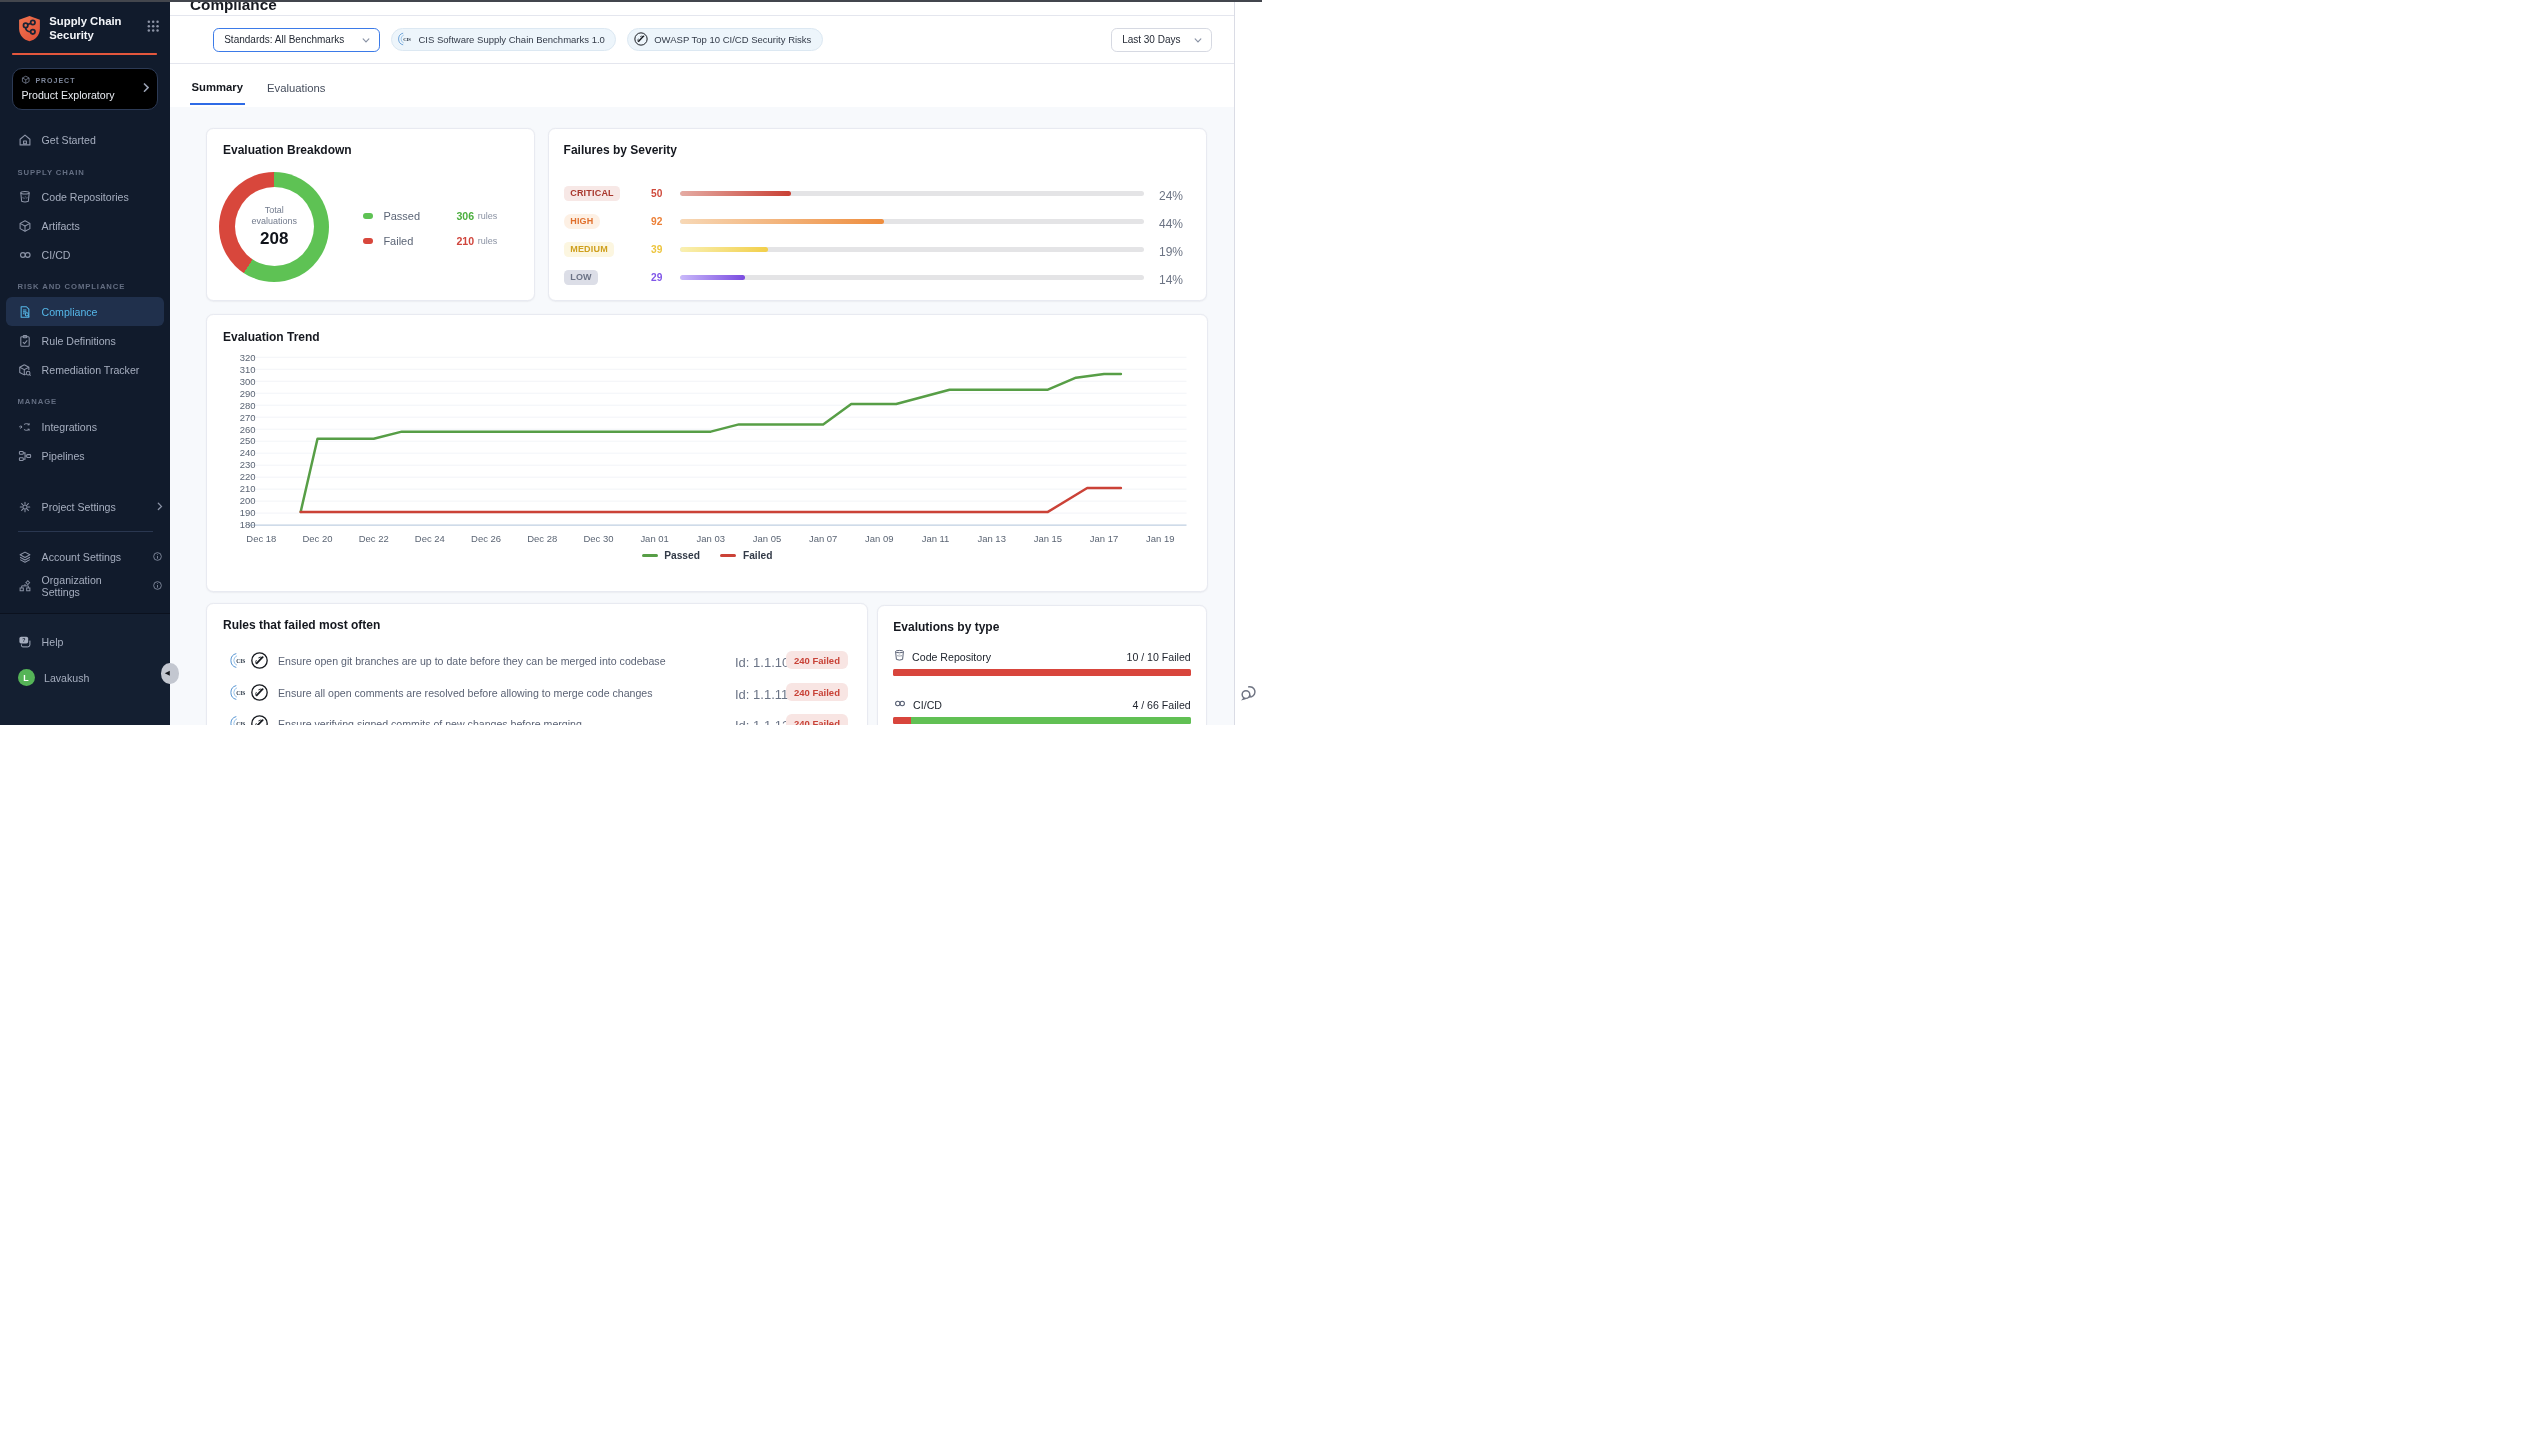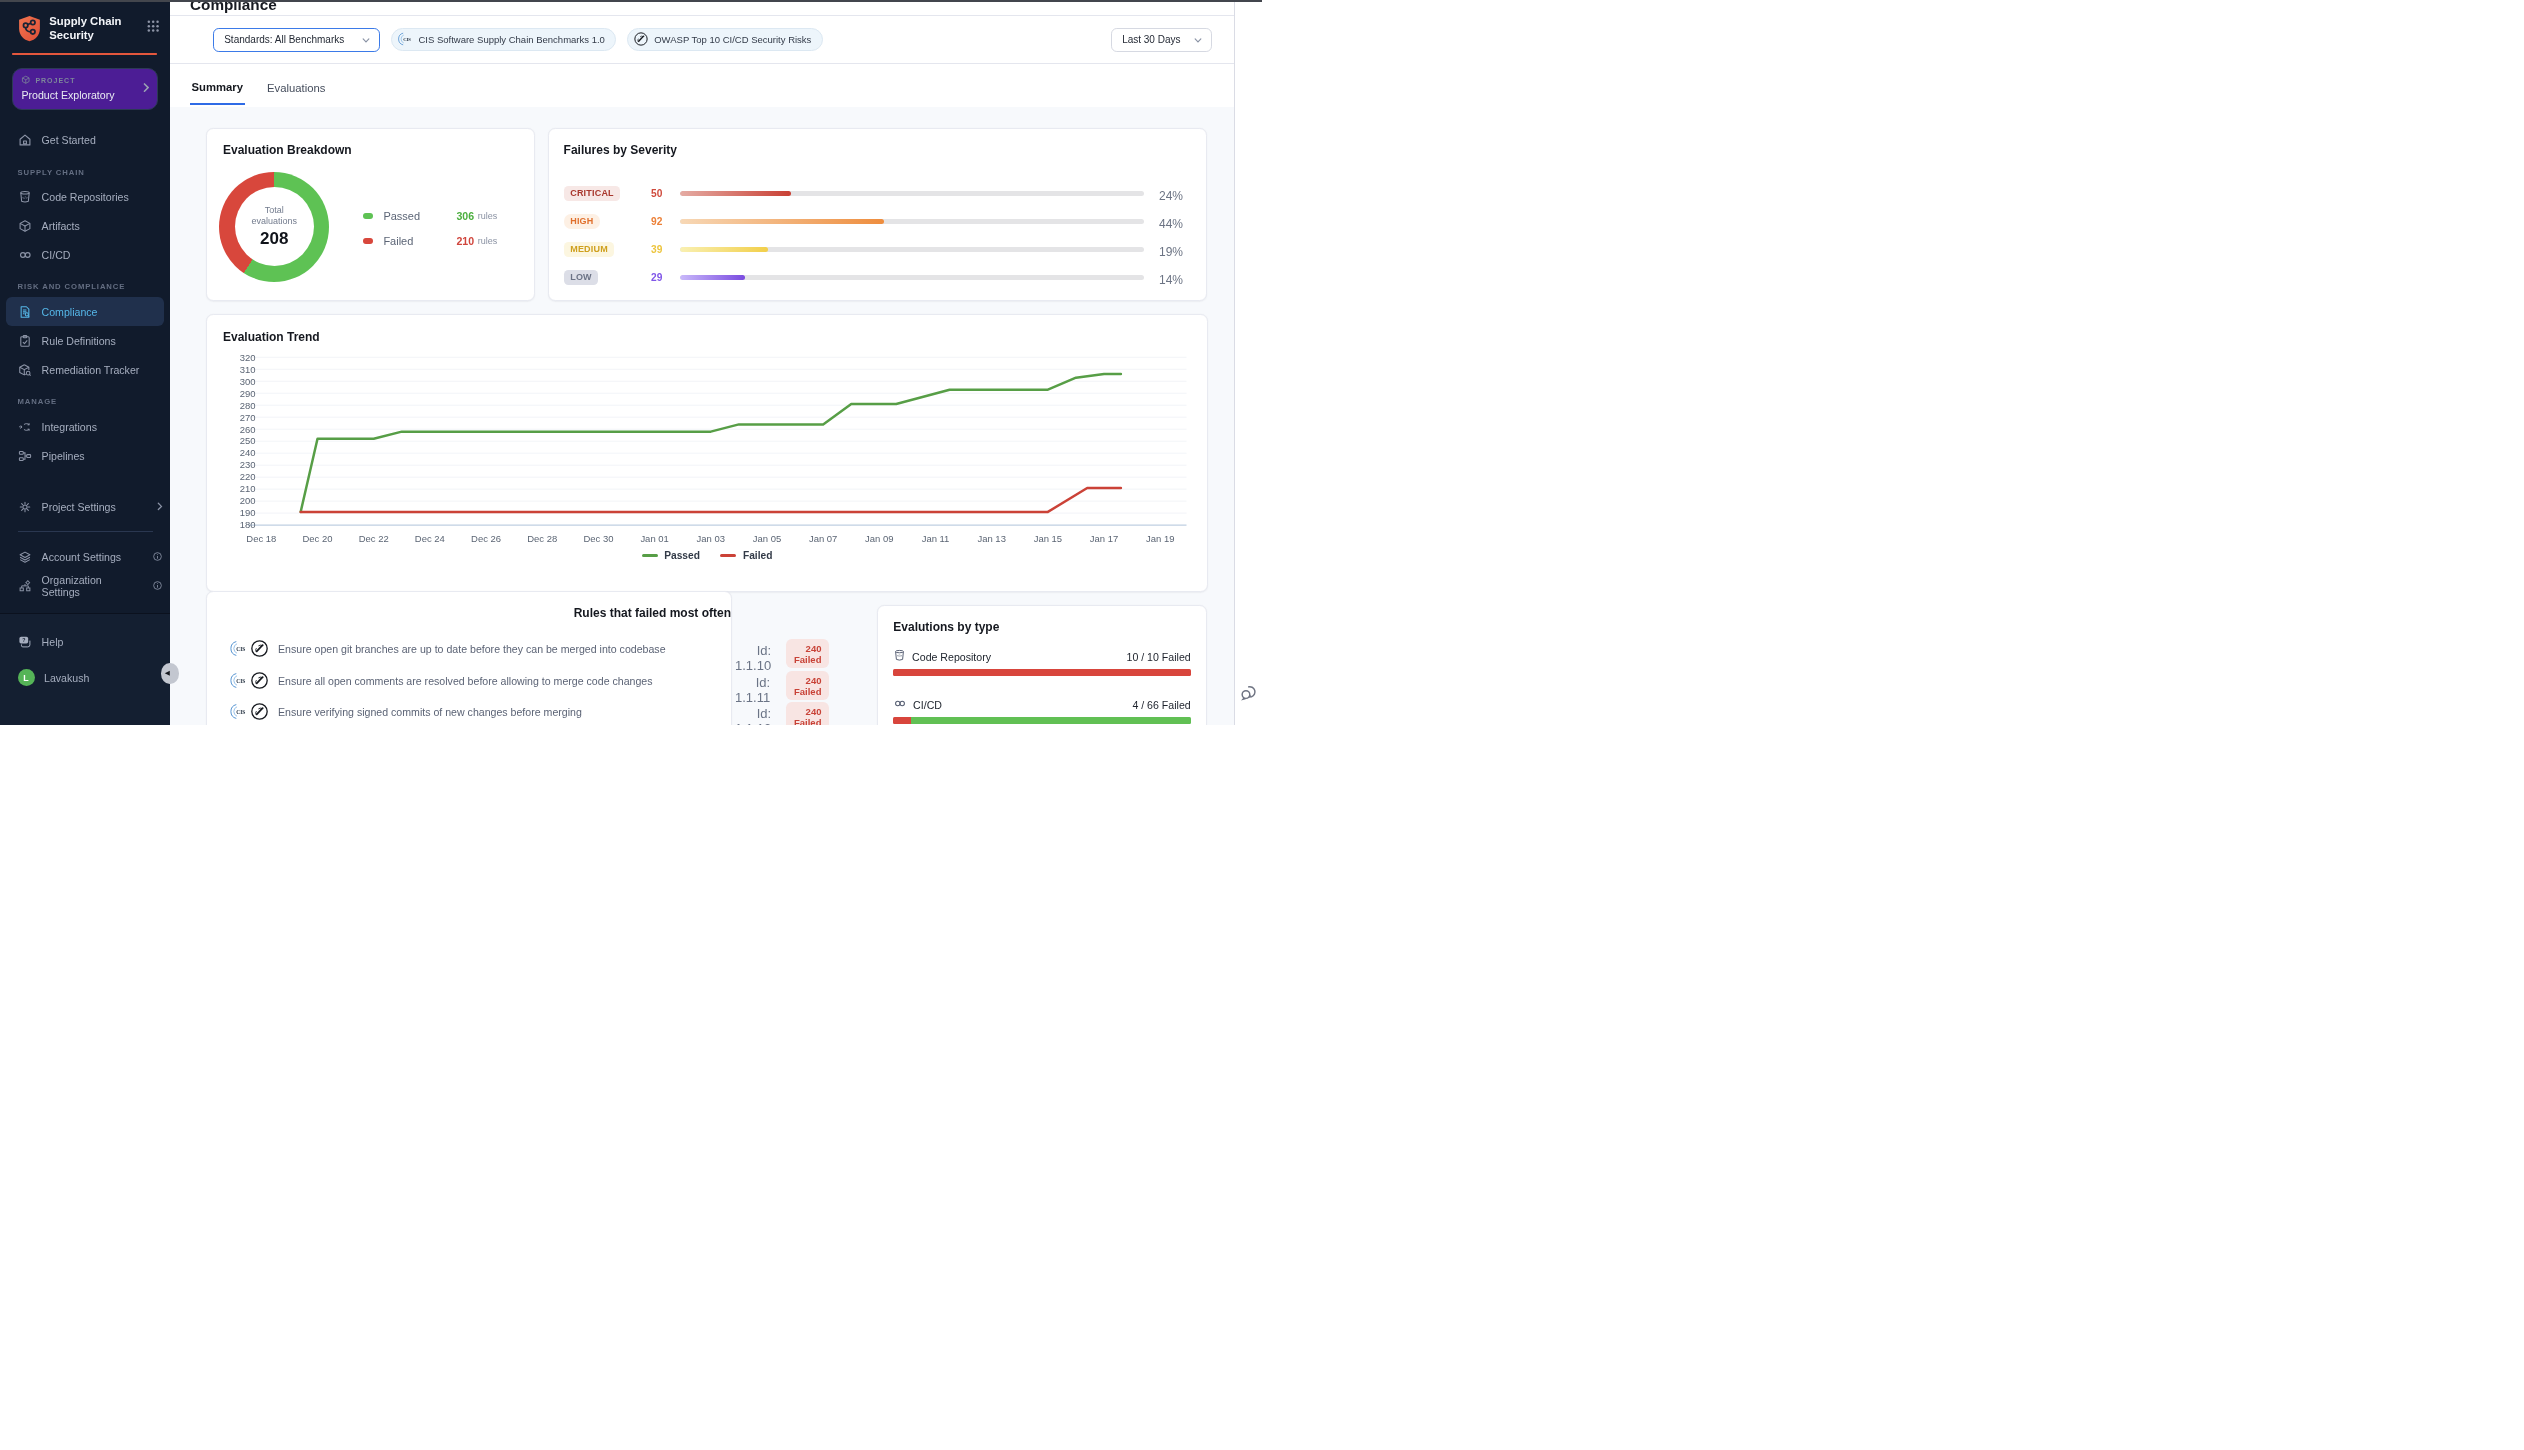--- a/index.html
+++ b/index.html
@@ -6,21 +6,21 @@
   html,body { width:1262px; height:725px; overflow:hidden; background:#fff;
     font-family:"Liberation Sans", sans-serif; }
   .top-strip { position:absolute; left:0; top:0; width:1262px; height:2.2px; background:#43464d; z-index:90; }
 
   
   .sidebar { position:absolute; left:0; top:0; width:170px; height:725px; background:#111B2C; color:#A6AEBF; z-index:5; }
   .brand-row { display:flex; align-items:flex-start; padding:15.3px 10.2px 0 17px; }
   .brand-text { font-size:11.3px; font-weight:bold; color:#F4F6FA; line-height:1.2; margin-left:7.3px; flex:1; }
   .grid-icon { margin-top:4.4px; }
   .brand-divider { height:1.5px; background:#E4573D; margin:8.8px 13px 0 11.7px; border-radius:0.7px; }
-  .project-card { margin:13px 11.7px 0 11.7px; background:#4c1d95; border:0.7px solid #2C3A55; border-radius:10px; padding:6.6px 8.8px 7.3px; position:relative; cursor:pointer; }
+  .project-card { margin:13px 11.7px 0 11.7px; background:#000000; border:0.7px solid #2C3A55; border-radius:10px; padding:6.6px 8.8px 7.3px; position:relative; cursor:pointer; }
   .project-label { display:flex; align-items:center; gap:4.4px; font-size:7px; font-weight:bold; letter-spacing:1px; color:#7E879B; }
   .project-name { margin-top:3.7px; font-size:10.6px; color:#E9ECF2; }
   .project-chevron { position:absolute; right:8px; top:50%; transform:translateY(-50%); color:#99A1B2; }
   .nav { margin-top:16px; }
   .nav-item { display:flex; align-items:center; gap:9.5px; height:29px; padding:0 7.3px 0 17.5px; font-size:10.6px; color:#A6AEBF; cursor:pointer; position:relative; }
   .nav-item .nico { width:14.6px; display:flex; justify-content:center; color:#8C94A7; flex:none; }
   .nav-item.active { margin:0 5.8px; padding-left:11.7px; border-radius:5.8px; background:#20304C; color:#55B7E8; }
   .nav-item.active .nico { color:#55B7E8; }
   .nav-group { padding:13px 0 5.8px 17.5px; font-size:7.7px; font-weight:bold; letter-spacing:0.9px; color:#646E82; }
   .nav-right { margin-left:auto; color:#8C94A7; display:flex; align-items:center; }
@@ -73,21 +73,21 @@
   
   #card-trend { left:36px; top:207px; width:1002px; height:278px; }
   #card-trend .card-title { margin:14.6px 0 0 16px; }
   #trend-svg { position:absolute; left:16px; top:35px; }
   .ax { font-size:13px; fill:#5B6574; font-family:"Liberation Sans",sans-serif; }
   .trend-legend { position:absolute; left:0; top:235px; width:100%; display:flex; justify-content:center; gap:20.5px; align-items:center; }
   .tl-item { display:flex; align-items:center; gap:6.6px; font-size:10.2px; font-weight:bold; color:#323A47; }
   .tl-dash { width:16px; height:2.6px; border-radius:1.5px; }
 
   
-  #card-rules { left:36px; top:484px; width:526px; height:161px;text-align:right; }
+  #card-rules { left:36px; top:496px; width:662px; height:161px; }
   #card-rules .card-title { margin:14px 0 0 16px; }
   .rule-row { position:absolute; left:0; width:100%; height:20.5px; }
   .rule-row:nth-of-type(2){ top:47px; } .rule-row:nth-of-type(3){ top:79px; } .rule-row:nth-of-type(4){ top:110px; }
   .rule-icons { position:absolute; left:22px; top:0; display:flex; align-items:center; }
   .rule-text { position:absolute; left:71px; top:3.7px; font-size:10.6px; color:#5B6375; }
   .rule-id { position:absolute; left:528px; top:3.7px; font-size:13px; color:#6B7486; }
   .rule-badge { position:absolute; left:579px; top:0; padding:3.7px 8px; background:#F8E5E3; color:#C84237; font-size:9.5px; font-weight:bold; border-radius:5.8px; }
 
   
   #card-types { left:707px; top:498px; width:330px; height:161px; }

